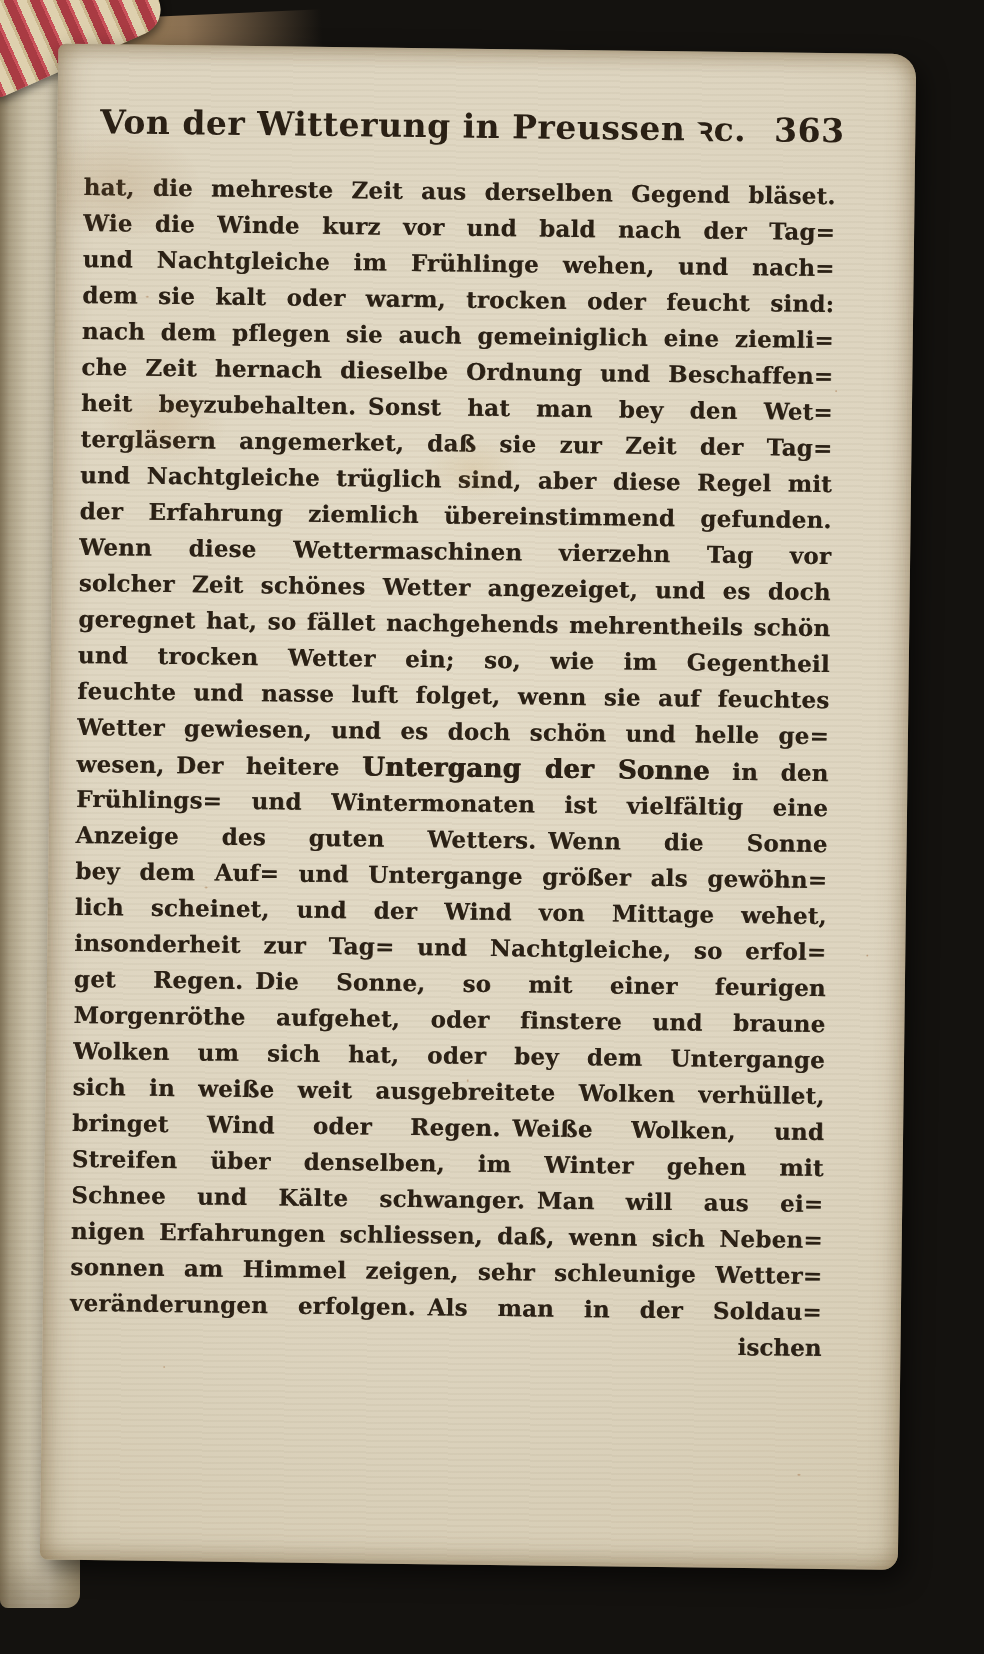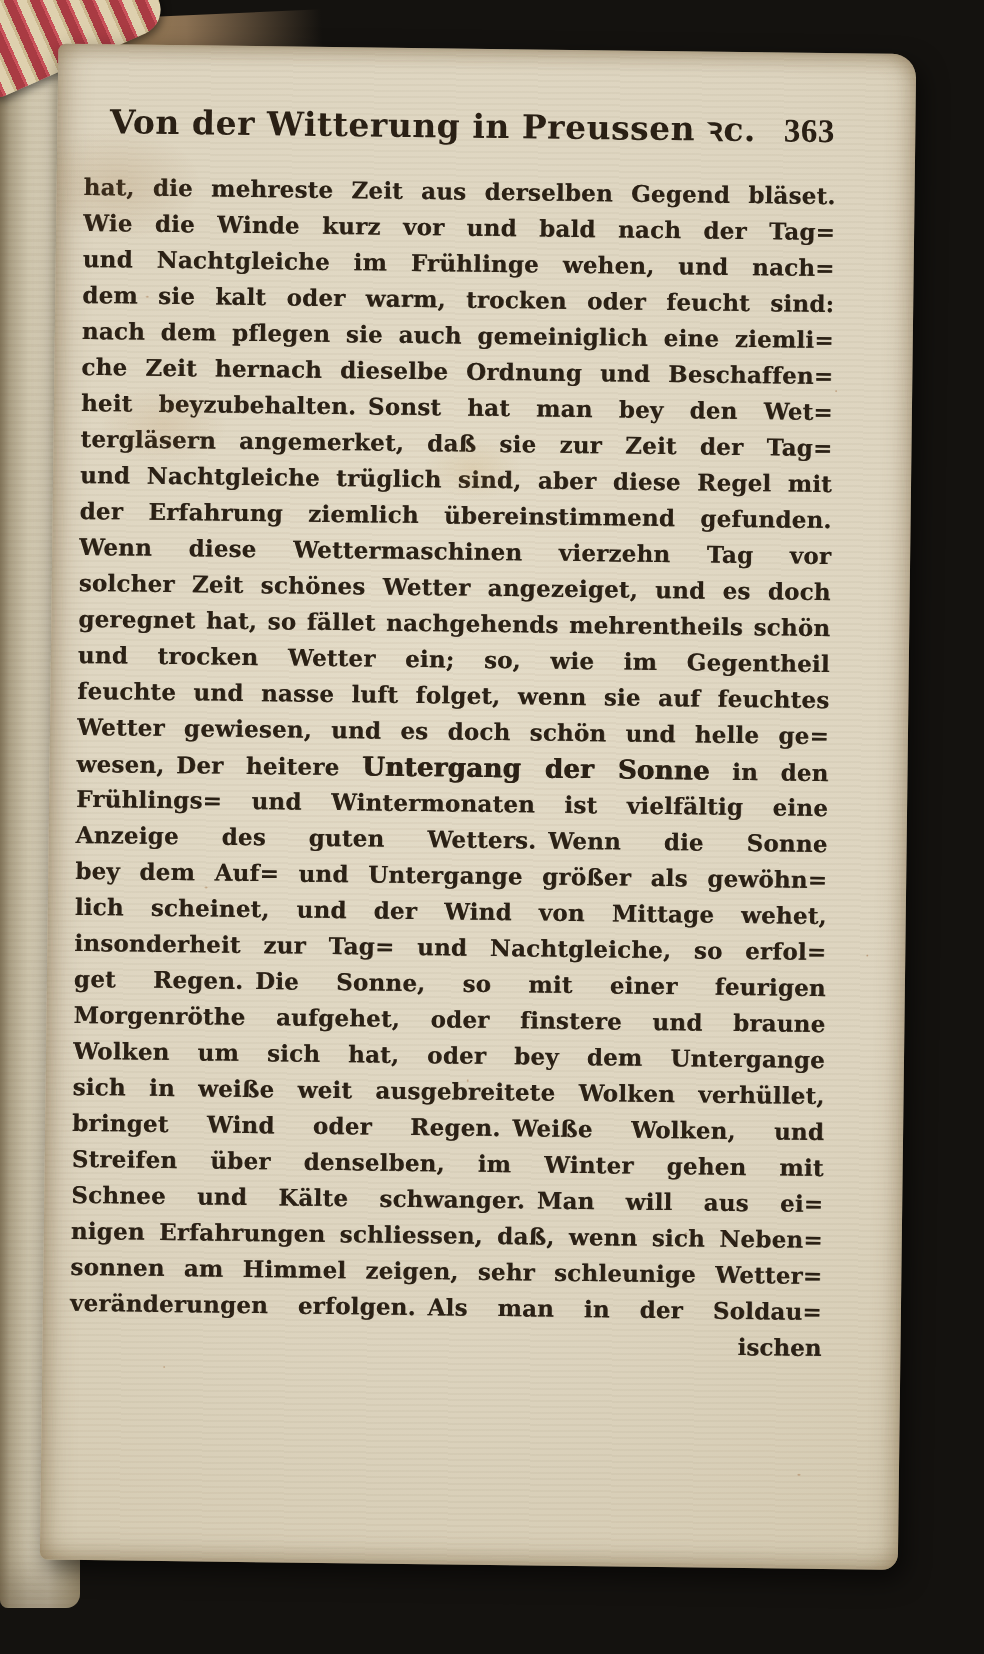--- a/index.html
+++ b/index.html
@@ -76,21 +76,21 @@
   }
 
   .running-header {
     margin: 54px 26px 0 26px;
     text-align: center;
     font-size: 33px; font-weight: bold;
     letter-spacing: .5px;
     white-space: nowrap;
     transform: translateX(-14px);
   }
-  .running-header .pagenum { margin-left: 28px; font-family: Liberation Serif, serif; }
+  .running-header .pagenum { margin-left: 28px; }
 
   .body-text {
     margin: 26px 0 0 27px;
     width: 752px;
   }
   .line {
     height: 36px; line-height: 36px;
     text-align: justify; text-align-last: justify;
     font-size: 23px; font-weight: bold;
     letter-spacing: .2px;

